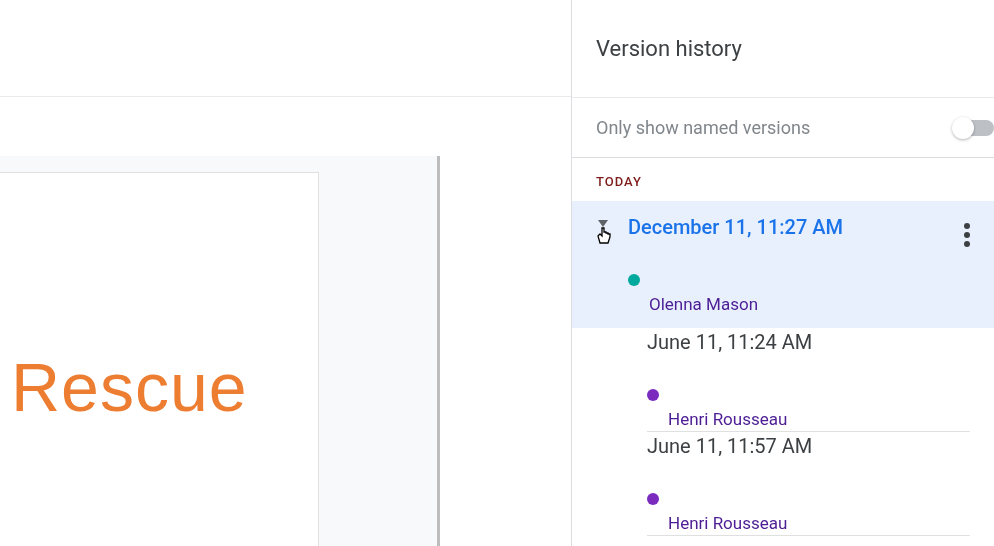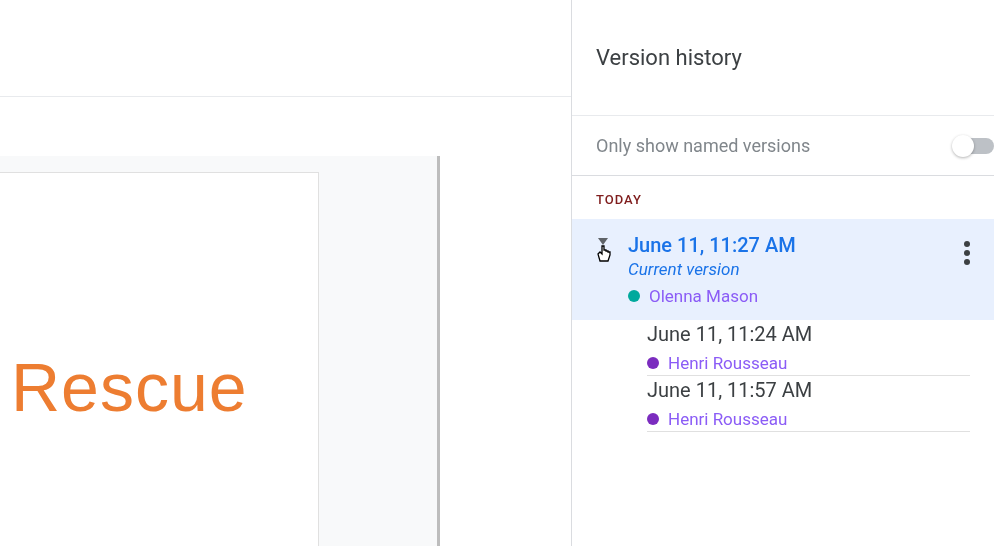--- a/index.html
+++ b/index.html
@@ -52,21 +52,21 @@
       color: #ed7d31;
       letter-spacing: 1px;
     }
     .sidebar {
       width: 422px;
       display: flex;
       flex-direction: column;
       background: #fff;
     }
     .sidebar-header {
-      height: 116px;
+      height: 98px;
       display: flex;
       align-items: center;
       padding-left: 24px;
       border-bottom: 1px solid #e8eaed;
     }
     .sidebar-title {
       font-size: 22px;
       color: #3c4043;
       font-weight: 400;
     }
@@ -155,21 +155,22 @@
       margin-top: 7px;
       gap: 9px;
     }
     .author-dot {
       width: 12px;
       height: 12px;
       border-radius: 50%;
     }
     .author-name {
       font-size: 17px;
-      color: #8b5cf6;
+      color: #4c1d95;
+      margin-top: 48px;
     }
     .expand-arrow {
       position: absolute;
       left: 26px;
       top: 19px;
       width: 0;
       height: 0;
       border-left: 5px solid transparent;
       border-right: 5px solid transparent;
       border-top: 7px solid #5f6368;
@@ -234,22 +235,21 @@
         <svg width="18" height="20" viewBox="0 0 18 20">
           <path d="M6 2 L6 10 L4 8 L2 10 L4 17 L12 17 L14 11 L14 8 L12 8 L12 7 L10 7 L10 6 L8 6 L8 2 Z" fill="white" stroke="#000" stroke-width="1.3"></path>
         </svg>
       </div>
       <div class="more-icon">
         <span></span>
           <span></span>
           <span></span>
       </div>
       <div class="version-content">
-        <div class="version-timestamp">June 11, 11:27 AM</div>
-        <div class="version-subtitle">Current version</div>
+        <div class="version-timestamp">December 11, 11:27 AM</div>
         <div class="version-author">
           <div class="author-dot" style="background:#00a99d"></div>
           <div class="author-name">Olenna Mason</div>
         </div>
       </div>
     </div>
 
     <div class="sub-versions">
       <div class="sub-version-item">
         <div class="version-timestamp">June 11, 11:24 AM</div>

